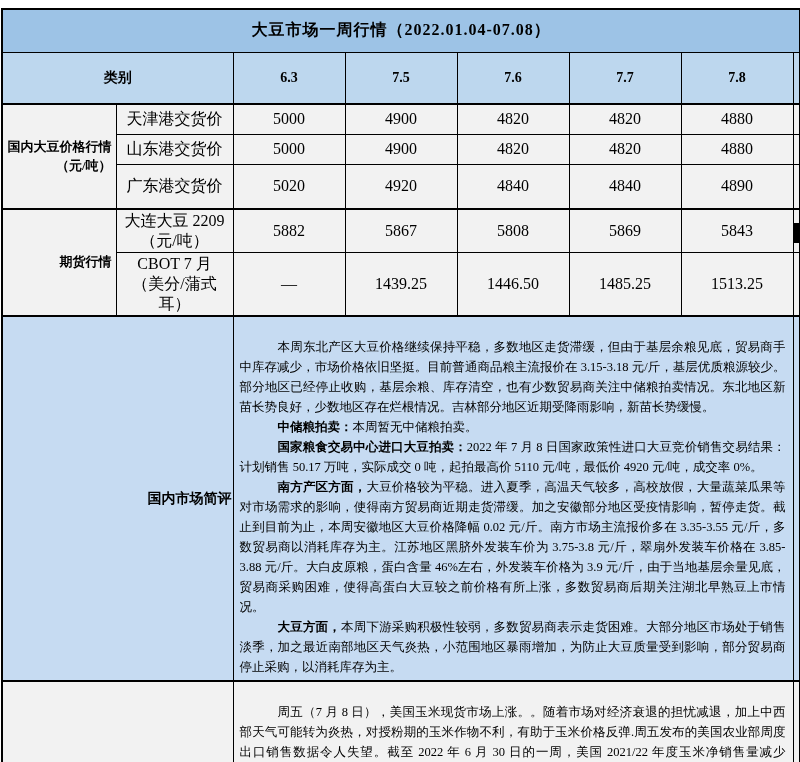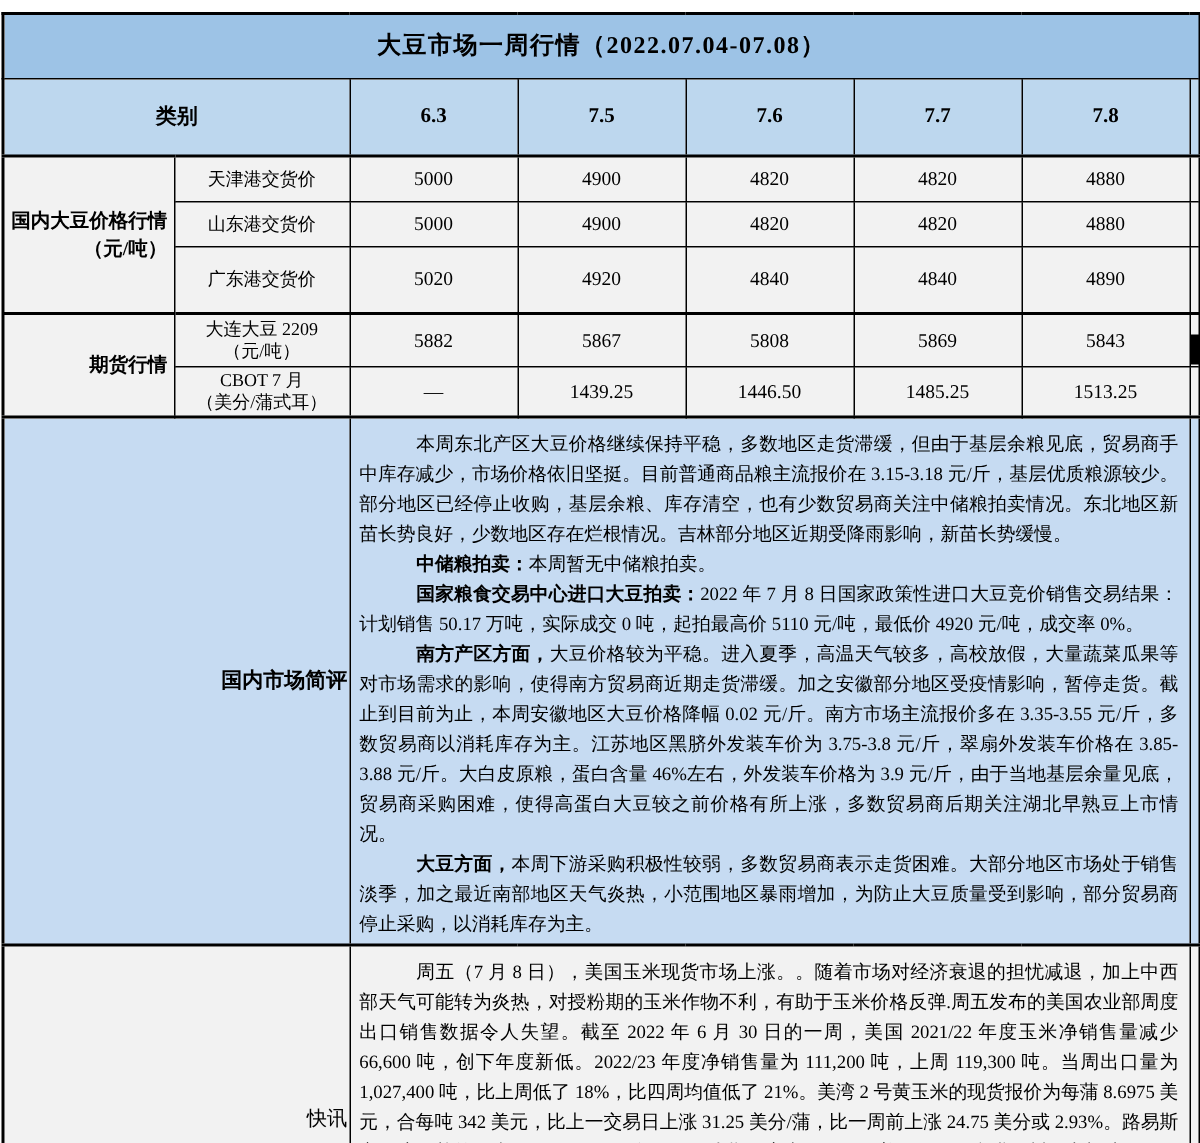--- a/index.html
+++ b/index.html
@@ -21,26 +21,26 @@
 
   
   .bg-dark{background:var(--title-bg,#9DC3E6);}
   .bg-hdr{background:var(--header-bg,#BDD7EE);}
   .bg-blue{background:var(--review-bg,#C6DBF2);}
   .bg-light{background:var(--row-bg,#F2F2F2);}
 
   .title-cell{text-align:center;font-weight:bold;font-size:16px;letter-spacing:1px;}
   .hdr{text-align:center;font-weight:bold;font-size:14px;}
   .group{text-align:right;font-weight:bold;font-size:13px;padding:12px 4px;line-height:1.45;}
-  .sub{text-align:center;font-size:12px;}
+  .sub{text-align:center;font-size:16px;}
   .sub .l2{line-height:1.25;}
-  .num{text-align:center;font-size:13px;}
+  .num{text-align:center;font-size:16px;}
   .rowlabel{text-align:right;font-weight:bold;font-size:14px;}
   .rowlabel.plain{font-weight:normal;font-size:13.5px;}
-  .content{padding:7px 7px 3px 6px;vertical-align:top;}
+  .content{padding:20px 7px 3px 6px;vertical-align:top;}
   .content p{margin:0;font-size:12.5px;line-height:20px;text-indent:38px;text-align:justify;}
   .content p b{font-weight:bold;}
 
   .artifact-black{position:absolute;left:794px;top:215px;width:6px;height:20px;background:#000;}
 </style>
 </head>
 <body>
 
 <div class="stage">
   <table class="market">
@@ -50,21 +50,21 @@
       <col style="width:112px">
         <col style="width:112px">
         <col style="width:112px">
       <col style="width:112px">
         <col style="width:112px">
         <col style="width:7px">
     </colgroup>
 
     <tbody>
         <tr class="r-title">
-      <td colspan="8" class="title-cell bg-dark">大豆市场一周行情（2022.07.04-07.08）</td>
+      <td colspan="8" class="title-cell bg-dark">大豆市场一周行情（2022.01.04-07.08）</td>
     </tr>
 
     <tr class="r-header">
       <td colspan="2" class="hdr bg-hdr">类别</td>
       <td class="hdr bg-hdr">6.3</td>
       <td class="hdr bg-hdr">7.5</td>
       <td class="hdr bg-hdr">7.6</td>
       <td class="hdr bg-hdr">7.7</td>
       <td class="hdr bg-hdr">7.8</td>
       <td class="bg-hdr"></td>

